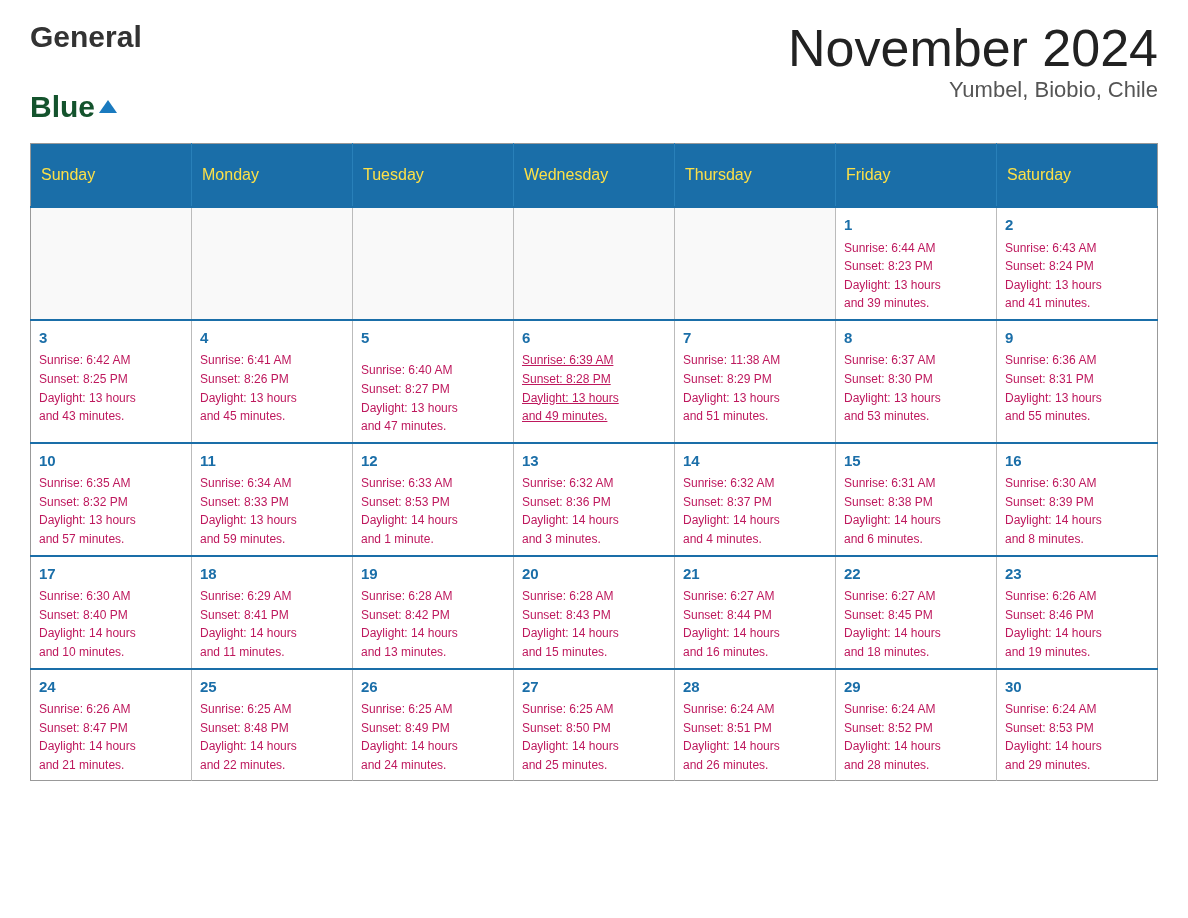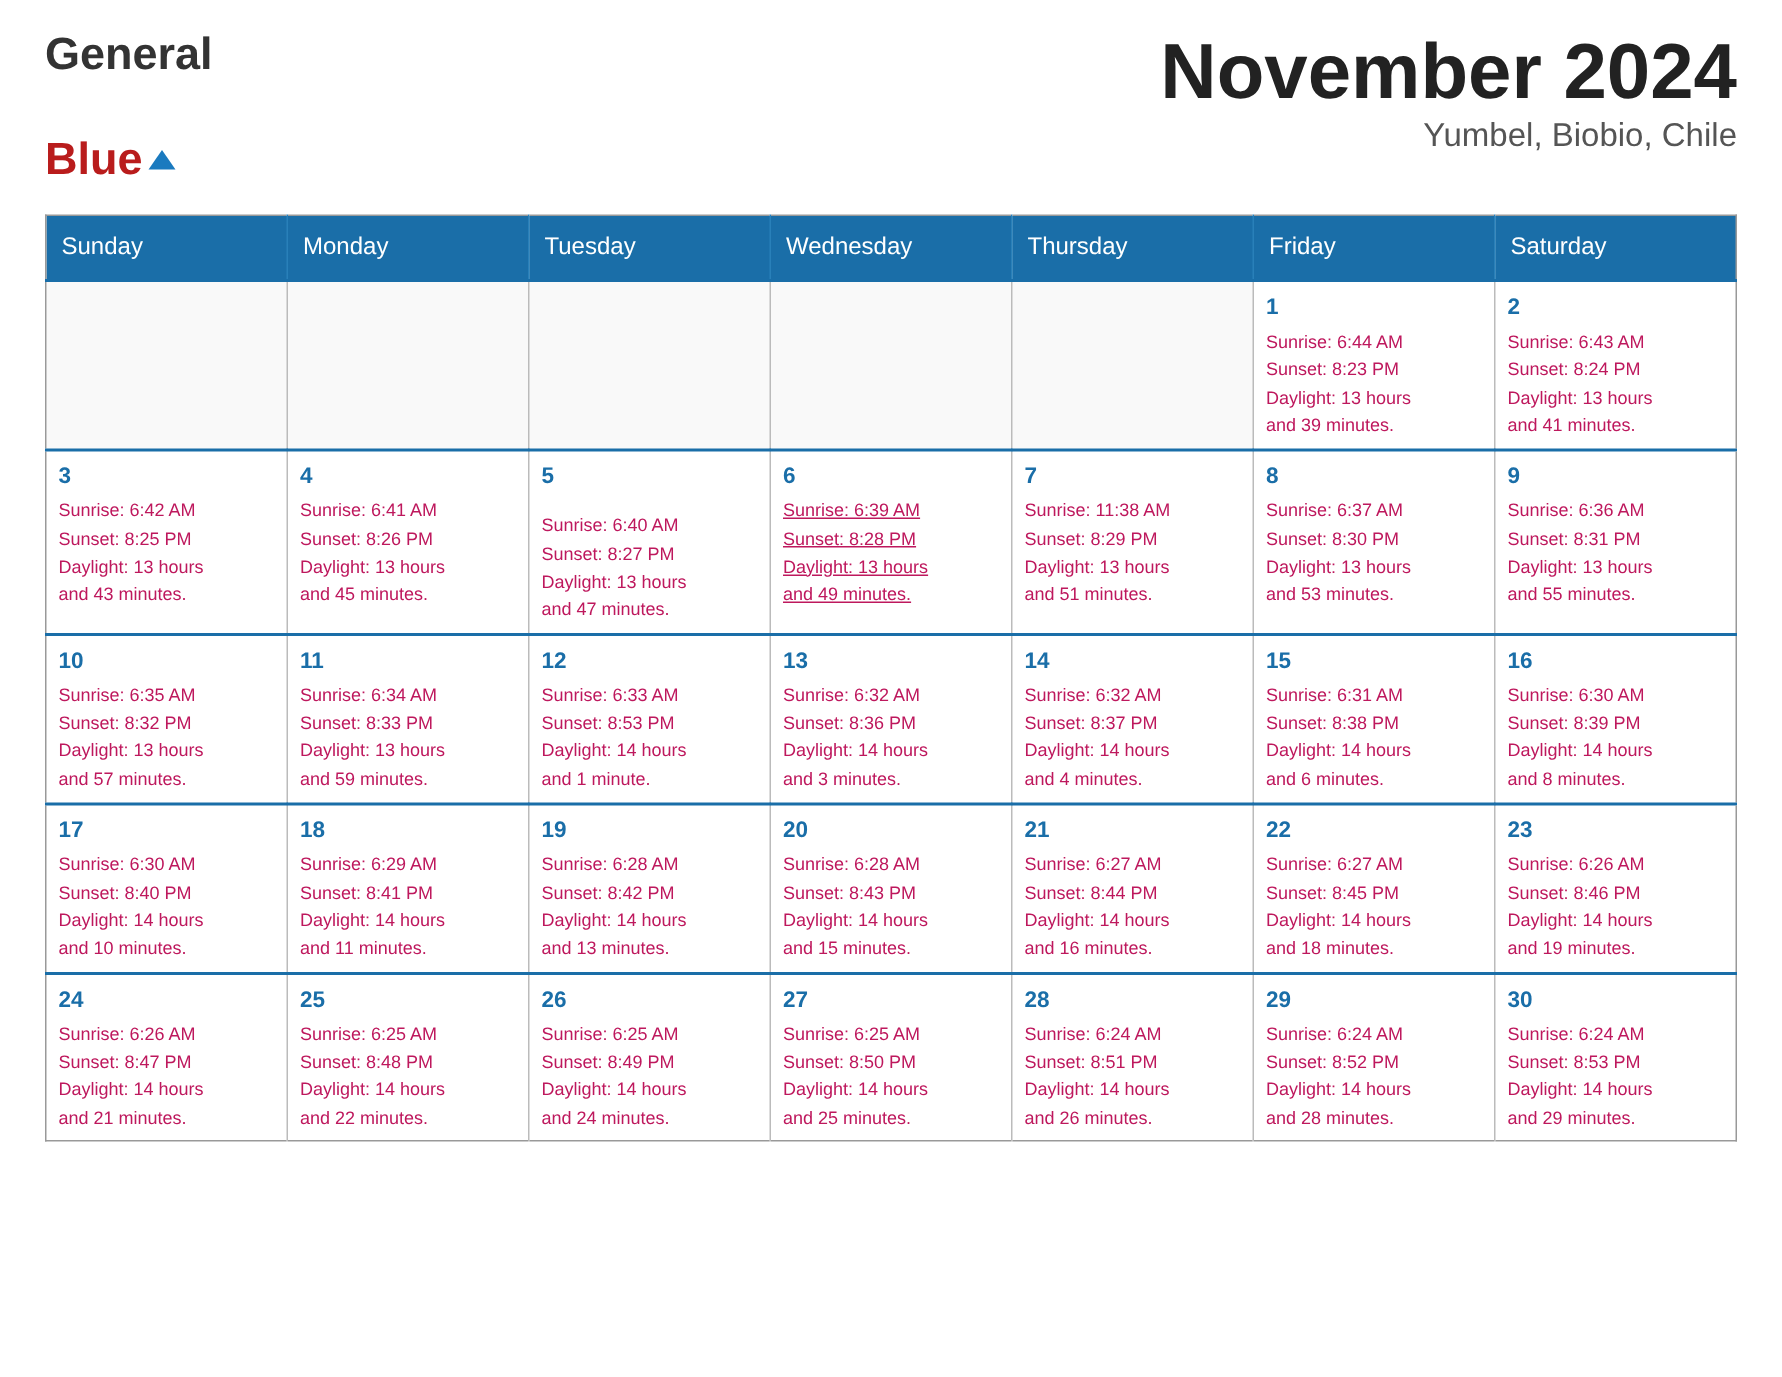--- a/index.html
+++ b/index.html
@@ -20,39 +20,39 @@
     .logo {
       display: flex;
       flex-direction: column;
       align-items: flex-start;
     }
     .title-section {
       text-align: right;
     }
     .month-title {
       font-size: 52px;
-      font-weight: bold;
+      font-weight: normal;
       color: #222;
       line-height: 1.1;
     }
     .location-title {
       font-size: 22px;
       color: #555;
       margin-top: 0;
     }
     .calendar {
       width: 100%;
       border-collapse: collapse;
       border: 1px solid #999;
     }
     .calendar th {
       background-color: #1a6ea8;
-      color: #ffffff;
+      color: #fde047;
       text-align: left;
-      padding: 12px 10px;
+      padding: 22px 10px;
       font-size: 16px;
       font-weight: normal;
       border-right: 1px solid #2980b9;
     }
     .calendar th:last-child {
       border-right: none;
     }
     .calendar td {
       vertical-align: top;
       padding: 6px 8px;
@@ -99,21 +99,21 @@
     }
   </style>
 </head>
 <body>
 
 <div class="header">
   <div class="logo">
     <div class="logo-row">
       <div class="logo-text-group">
         <span style="font-size:30px; font-weight:bold; color:#333; line-height:1.1;">General</span>
-        <span style="font-size:30px; font-weight:bold; color:#b91c1c; line-height:1.1; display:flex; align-items:center;text-align:right;">
+        <span style="font-size:30px; font-weight:bold; color:#14532d; line-height:1.1; display:flex; align-items:center;text-align:right;">
           <span>Blue</span>
           <span style="display:inline-block; margin-left:4px; width:0; height:0; border-left:9px solid transparent; border-right:9px solid transparent; border-bottom:13px solid #1a7abf; position:relative; top:0;"></span>
         </span>
       </div>
     </div>
   </div>
   <div class="title-section">
     <div class="month-title">November 2024</div>
     <div class="location-title">Yumbel, Biobio, Chile</div>
   </div>

